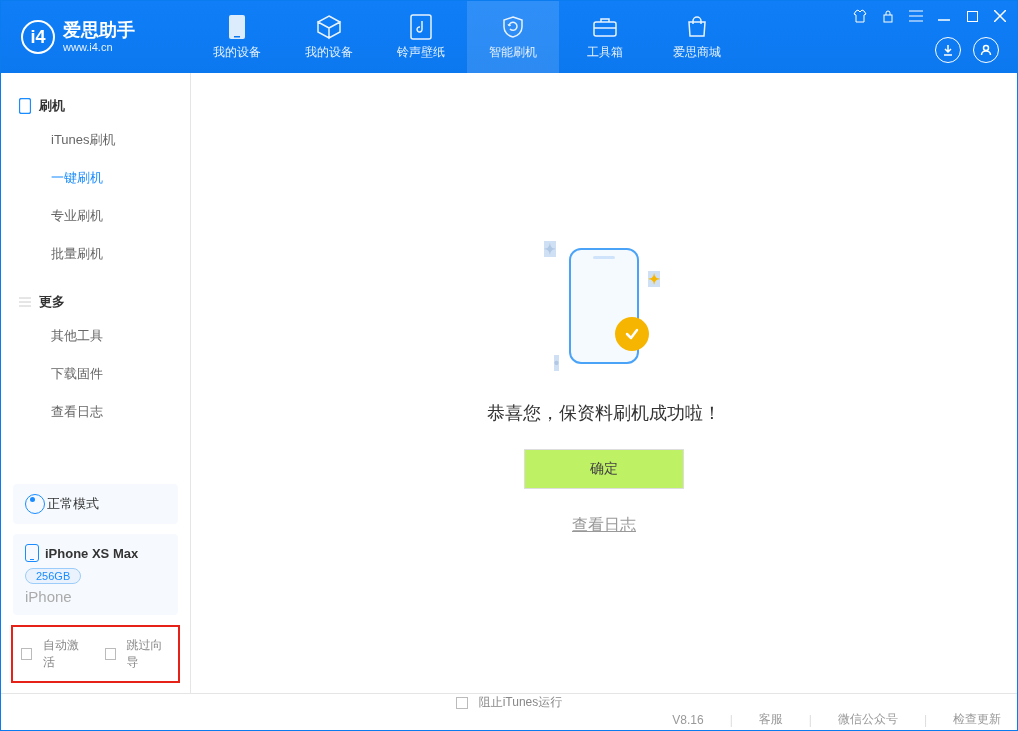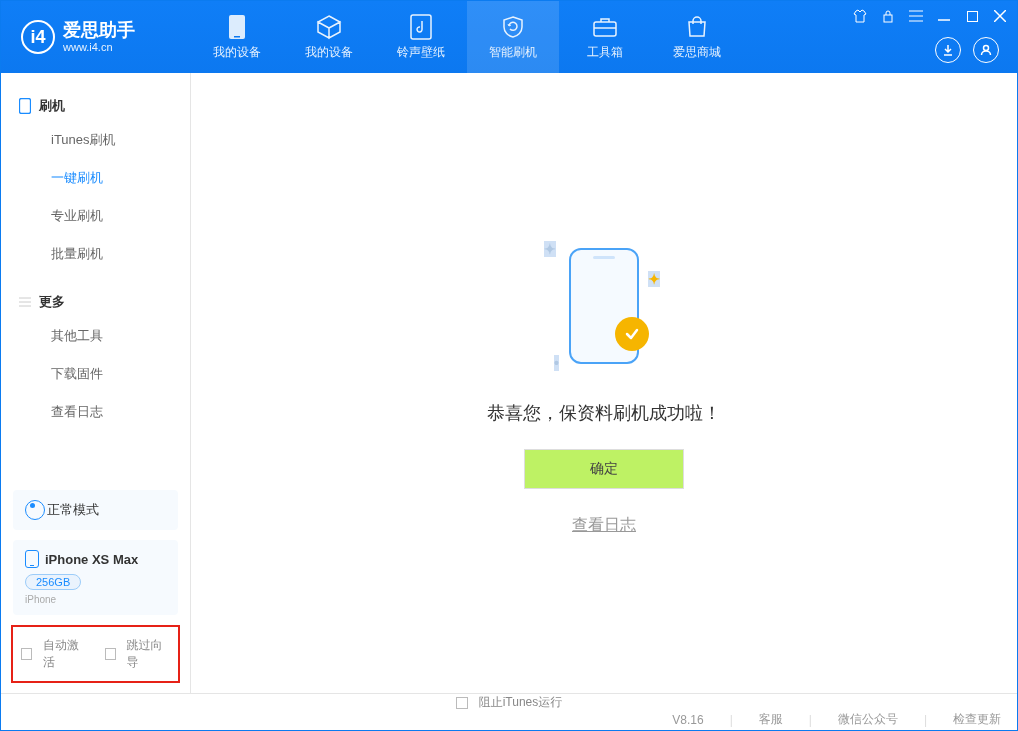--- a/index.html
+++ b/index.html
@@ -34,21 +34,21 @@
 .side-sep { height: 14px; }
 .sidebar-bottom { margin-top: auto; }
 .mode-box { margin: 0 12px 10px; background: #f6fafe; padding: 10px 12px; display: flex; align-items: center; gap: 2px; border-radius: 4px; color: #333; }
 .mode-icon { width: 20px; height: 20px; border: 1.5px solid #1a8cff; border-radius: 50%; display: flex; align-items: center; justify-content: center; position: relative; }
 .mode-icon::before { content:""; width:5px; height:5px; background:#1a8cff; border-radius:50%; position:absolute; top:2px; left:4px; }
 .device-box { margin: 0 12px 10px; background: #f6fafe; padding: 10px 12px; border-radius: 4px; }
 .device-line1 { display: flex; align-items: center; gap: 6px; color: #333; font-weight: bold; }
 .device-phone-icon { width: 14px; height: 18px; border: 1.5px solid #1a8cff; border-radius: 3px; position: relative; }
 .device-phone-icon::after { content:""; position:absolute; bottom:1px; left:50%; transform:translateX(-50%); width:4px; height:1.5px; background:#1a8cff; }
 .storage-badge { display: inline-block; margin-top: 6px; font-size: 11px; color: #1a8cff; border: 1px solid #9cccf9; border-radius: 10px; padding: 1px 10px; background:#eaf3fd; }
-.device-type { font-size: 10px; color: #aaa; margin-top: 4px; }
+.device-type { font-size: 15px; color: #aaa; margin-top: 4px; }
 .red-box { margin: 8px 10px 10px; border: 2px solid #e62117; padding: 10px 8px; display: flex; gap: 18px; align-items: center; }
 .chk { display: flex; align-items: center; gap: 11px; font-size: 12px; color: #888; cursor: pointer; }
 .chk-box { width: 12px; height: 12px; border: 1px solid #bbb; }
 
 
 .main { flex: 1; display: flex; flex-direction: column; align-items: center; justify-content: center; gap: 12px; }
 .phone-illustration { position: relative; width: 180px; height: 150px; display:flex; align-items:center; justify-content:center; }
 .phone-shape { width: 70px; height: 116px; border: 2.5px solid #4aa3f7; border-radius: 12px; background: #f5faff; position: relative; }
 .phone-shape::before { content:""; position:absolute; top:6px; left:50%; transform:translateX(-50%); width:22px; height:3px; background:#cfe4fb; border-radius:2px; }
 .badge-check { position: absolute; right: 45px; bottom: 30px; width: 34px; height: 34px; background: #f6b500; border-radius: 50%; display:flex; align-items:center; justify-content:center; }

